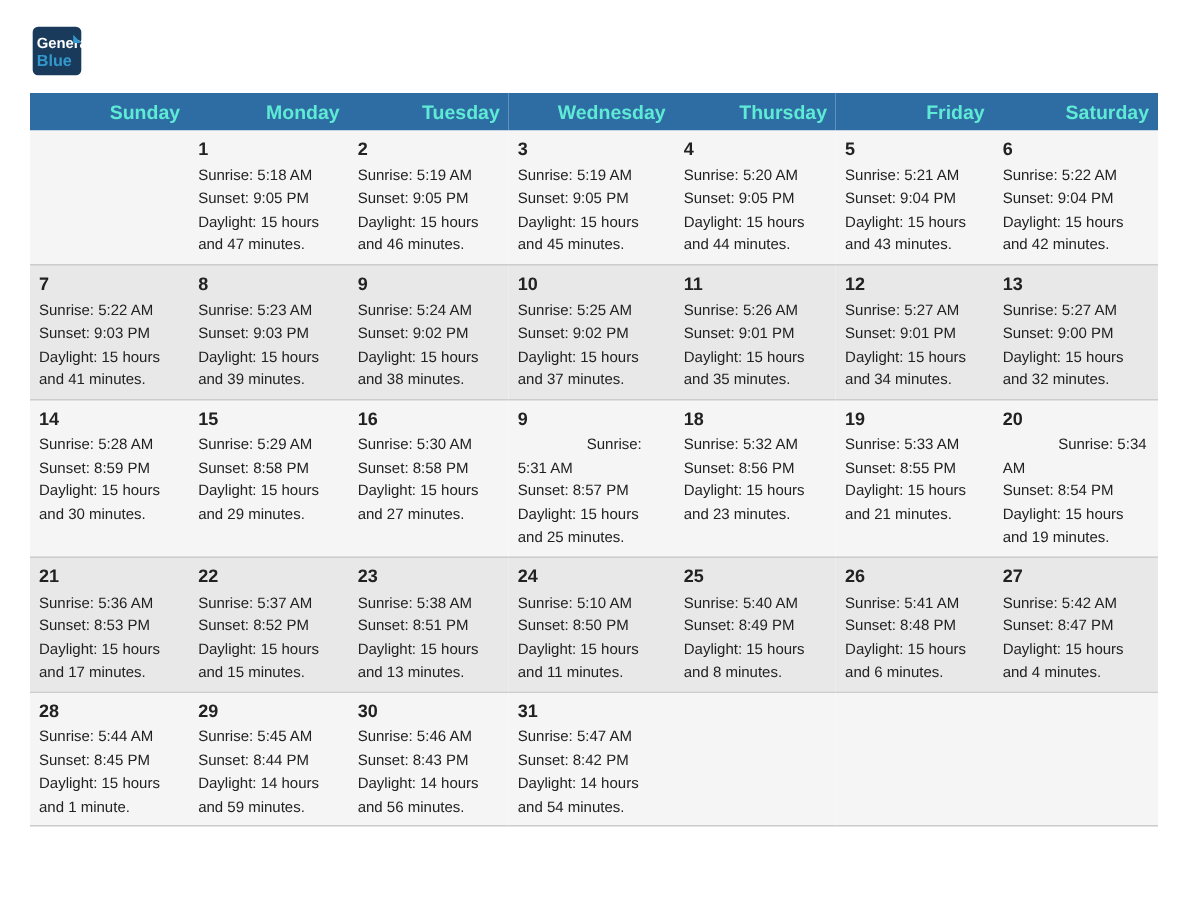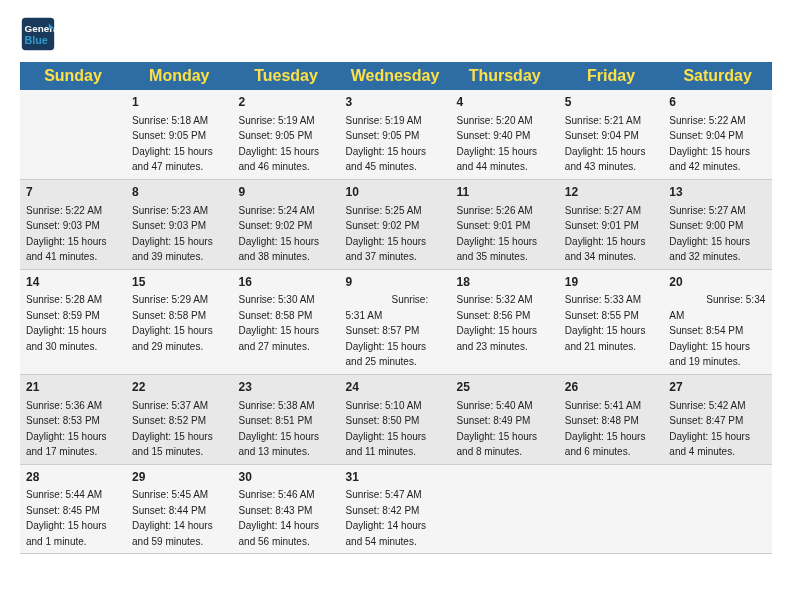--- a/index.html
+++ b/index.html
@@ -52,24 +52,24 @@
       font-size: 15px;
       color: #333;
     }
     table {
       width: 100%;
       border-collapse: collapse;
       font-size: 10.5px;
     }
     thead tr th {
       background-color: #2e6da4;
-      color: #fde047;
+      color: #5eead4;
       padding: 5px 6px;
-      text-align: center;
-      font-size: 16px;
+      text-align: right;
+      font-size: 13px;
       font-weight: bold;
     }
     tbody tr {
       border-bottom: 1px solid #ccc;
     }
     tbody tr:nth-child(odd) {
       background-color: #f5f5f5;
     }
     tbody tr:nth-child(even) {
       background-color: #e8e8e8;
@@ -138,21 +138,21 @@
 and 47 minutes.</span></td>
           <td><span class="day-num">2</span><span class="cell-text" style="white-space: pre-line;">Sunrise: 5:19 AM
 Sunset: 9:05 PM
 Daylight: 15 hours
 and 46 minutes.</span></td>
           <td><span class="day-num">3</span><span class="cell-text" style="white-space: pre-line;">Sunrise: 5:19 AM
 Sunset: 9:05 PM
 Daylight: 15 hours
 and 45 minutes.</span></td>
           <td><span class="day-num">4</span><span class="cell-text" style="white-space: pre-line;">Sunrise: 5:20 AM
-Sunset: 9:40 PM
+Sunset: 9:05 PM
 Daylight: 15 hours
 and 44 minutes.</span></td>
           <td><span class="day-num">5</span><span class="cell-text" style="white-space: pre-line; margin-top: 10px;">Sunrise: 5:21 AM
 Sunset: 9:04 PM
 Daylight: 15 hours
 and 43 minutes.</span></td>
           <td><span class="day-num">6</span><span class="cell-text" style="white-space: pre-line;">Sunrise: 5:22 AM
 Sunset: 9:04 PM
 Daylight: 15 hours
 and 42 minutes.</span></td>

